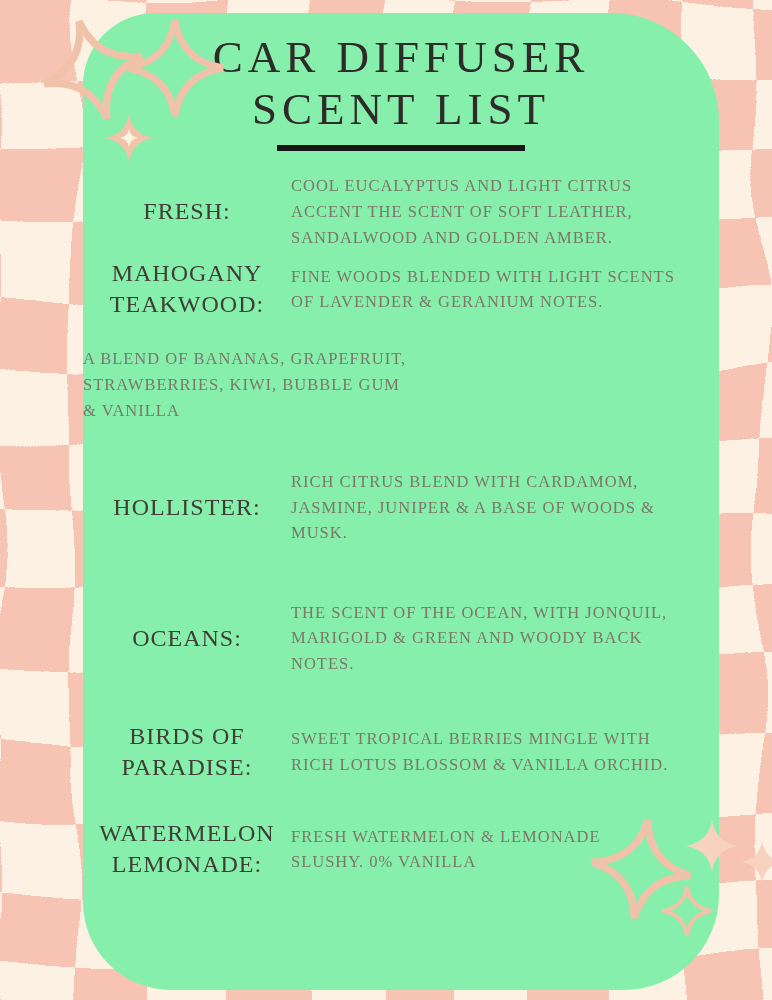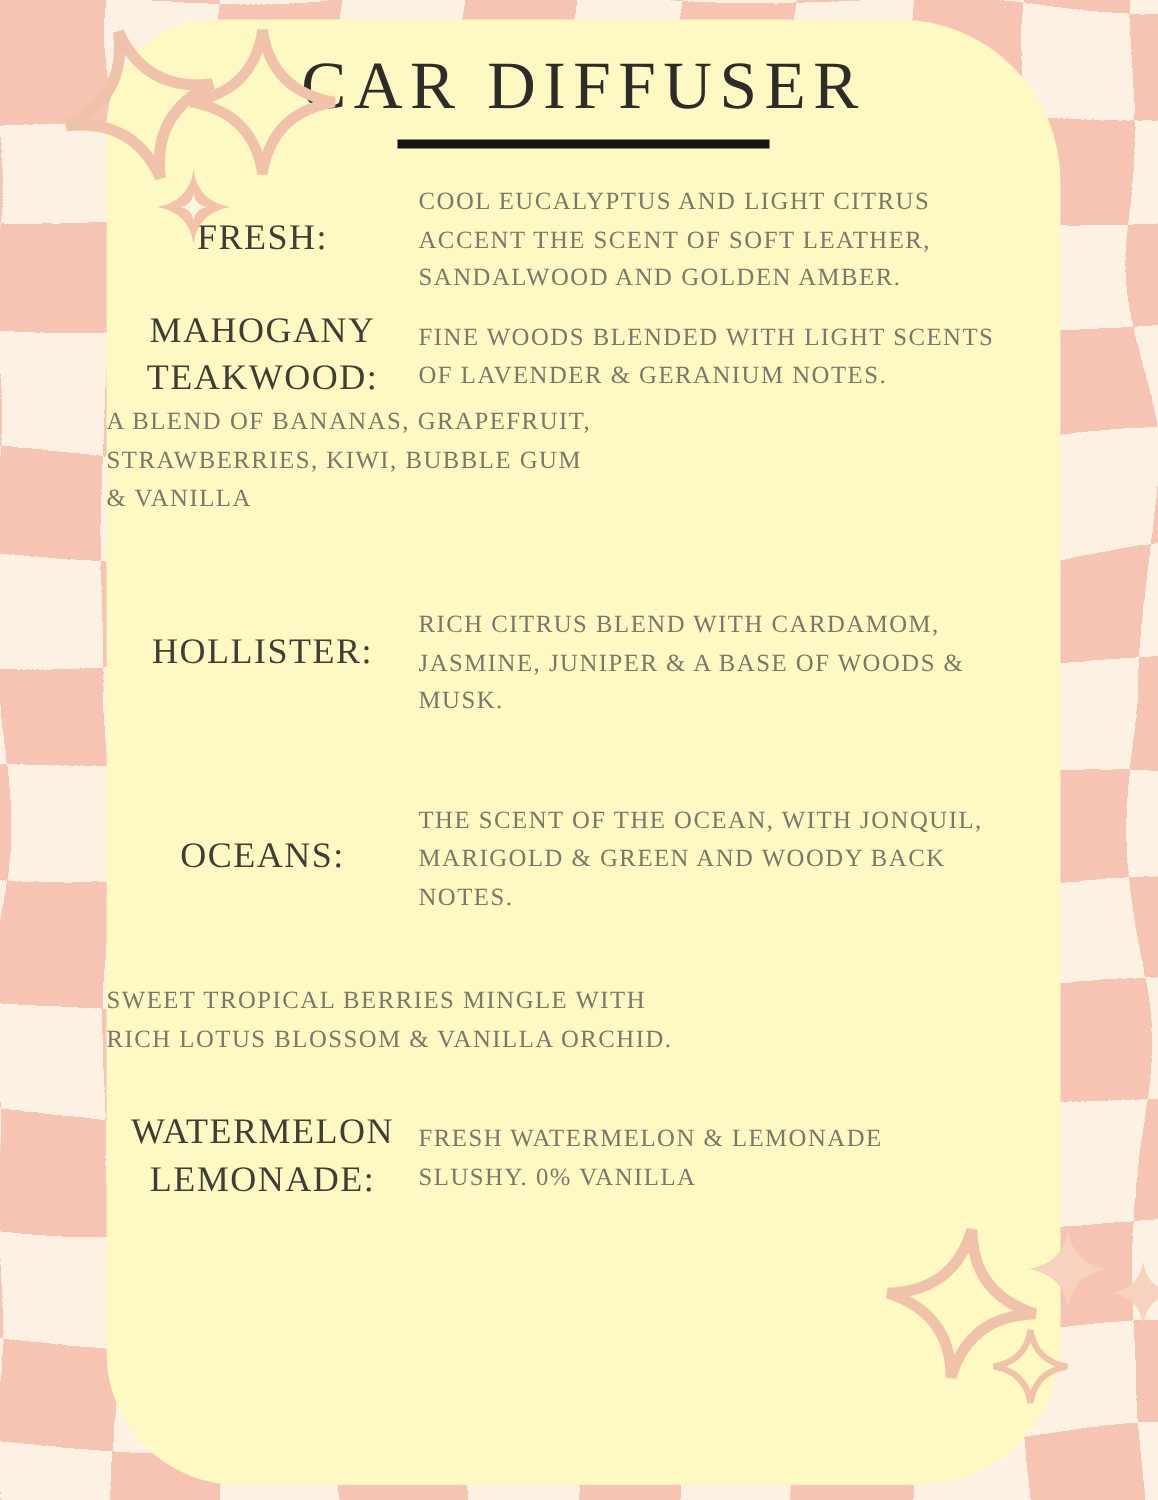--- a/index.html
+++ b/index.html
@@ -11,23 +11,23 @@
   }
 
   
   .bg {
     position: absolute; inset: 0; z-index: 1;
   }
 
   
   .card {
     position: absolute;
-    left: 71px; top: 13px;
+    left: 83px; top: 13px;
     width: 636px; height: 977px;
-    background: #fef9c3;
+    background: #86efac;
     border-radius: 72px 108px 95px 88px;
     z-index: 2;
     box-sizing: border-box;
     padding-top: 18px;
   }
 
   .title {
     text-align: center;
     font-size: 45px;
     font-weight: 400;
@@ -64,30 +64,30 @@
     text-align: left;
     font-size: 16.5px;
     letter-spacing: 1px;
     line-height: 1.55;
     color: #7b7769;
   }
   .scent-desc > span { display: inline-block; }
 
   
   .scent-row:nth-of-type(1) { margin-bottom: 8px; }
-  .scent-row:nth-of-type(2) { }
+  .scent-row:nth-of-type(2) { margin-bottom: 26px; }
   .scent-row:nth-of-type(3) { margin-bottom: 46px; }
   .scent-row:nth-of-type(4) { margin-bottom: 54px; }
   .scent-row:nth-of-type(5) { margin-bottom: 44px; }
   .scent-row:nth-of-type(6) { margin-bottom: 35px; }
   .scent-row:nth-of-type(7) { margin-bottom: 46px; }
   .scent-row:nth-of-type(1) .scent-desc > span { max-width: 465px; }
   .scent-row:nth-of-type(2) .scent-desc > span { max-width: 400px; }
   .scent-row:nth-of-type(3) .scent-desc > span { max-width: 325px; }
-  .scent-row:nth-of-type(4) .scent-desc > span { max-width: 465px; margin-top: 12px; }
+  .scent-row:nth-of-type(4) .scent-desc > span { max-width: 465px; }
   .scent-row:nth-of-type(5) .scent-desc > span { max-width: 445px; }
   .scent-row:nth-of-type(6) .scent-desc > span { max-width: 385px; }
   .scent-row:nth-of-type(7) .scent-desc > span { max-width: 410px; }
   .scent-row:nth-of-type(8) .scent-desc > span { max-width: 430px; margin-top: 16px; }
 
   
   .sparkle { position: absolute; z-index: 3; }
 </style>
 </head>
 <body>
@@ -108,20 +108,21 @@
         <path d="M0,-48 Q6,-7 48,0 Q6,7 0,48 Q-6,7 -48,0 Q-6,-7 0,-48 Z"></path>
       </symbol>
     </defs>
     <rect x="-60" y="-60" width="892" height="1120" fill="url(#checker)" filter="url(#wavy)"></rect>
   </svg>
 </div>
 
 <div class="card">
   <h1 class="title">
     <span>CAR DIFFUSER</span><br>
+    <span>SCENT LIST</span>
   </h1>
   <div class="divider"></div>
 
   <div class="scent-list">
     <div class="scent-row">
       <div class="scent-name">FRESH:</div>
       <div class="scent-desc"><span>COOL EUCALYPTUS AND LIGHT CITRUS ACCENT THE SCENT OF SOFT LEATHER, SANDALWOOD AND GOLDEN AMBER.</span></div>
     </div>
     <div class="scent-row">
       <div class="scent-name">MAHOGANY TEAKWOOD:</div>
@@ -132,20 +133,21 @@
     </div>
     <div class="scent-row">
       <div class="scent-name">HOLLISTER:</div>
       <div class="scent-desc"><span>RICH CITRUS BLEND WITH CARDAMOM, JASMINE, JUNIPER &amp; A BASE OF WOODS &amp; MUSK.</span></div>
     </div>
     <div class="scent-row">
       <div class="scent-name">OCEANS:</div>
       <div class="scent-desc"><span>THE SCENT OF THE OCEAN, WITH JONQUIL, MARIGOLD &amp; GREEN AND WOODY BACK NOTES.</span></div>
     </div>
     <div class="scent-row">
+      <div class="scent-name">BIRDS OF PARADISE:</div>
       <div class="scent-desc"><span>SWEET TROPICAL BERRIES MINGLE WITH RICH LOTUS BLOSSOM &amp; VANILLA ORCHID.</span></div>
     </div>
     <div class="scent-row">
       <div class="scent-name">WATERMELON LEMONADE:</div>
       <div class="scent-desc"><span>FRESH WATERMELON &amp; LEMONADE SLUSHY. 0% VANILLA</span></div>
     </div>
   </div>
 </div>
 
 <svg class="sparkle" style="left:35px; top:12px; transform:rotate(-16deg);" width="116" height="116" viewBox="-55 -55 110 110">

